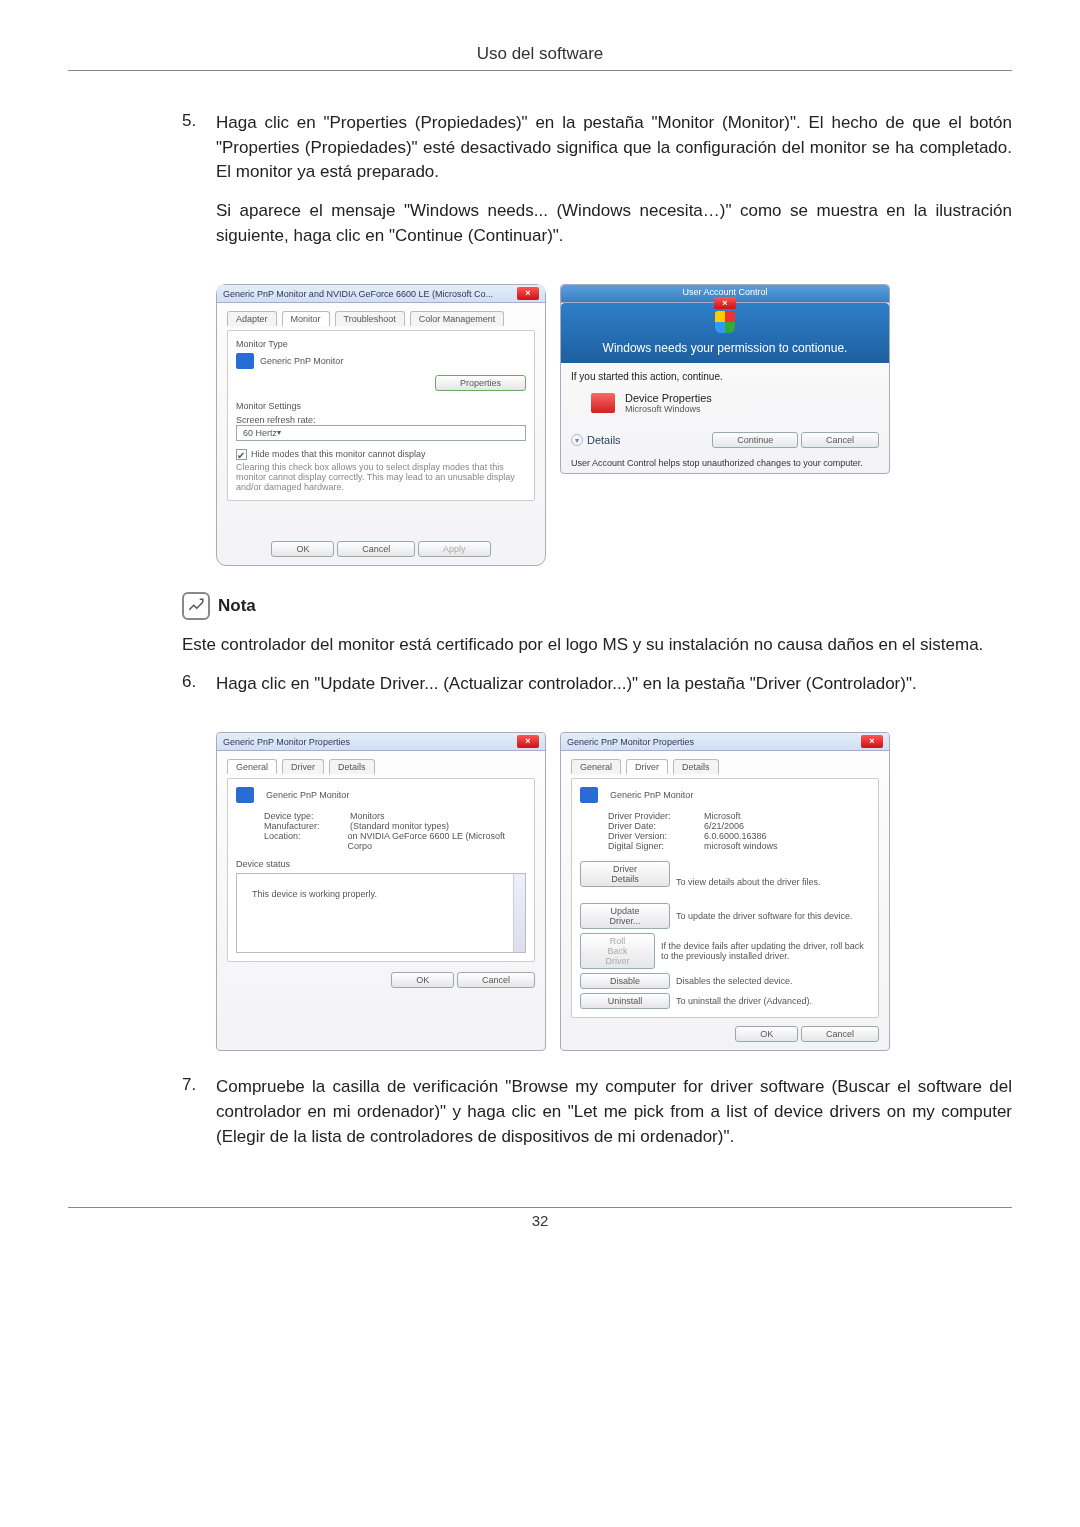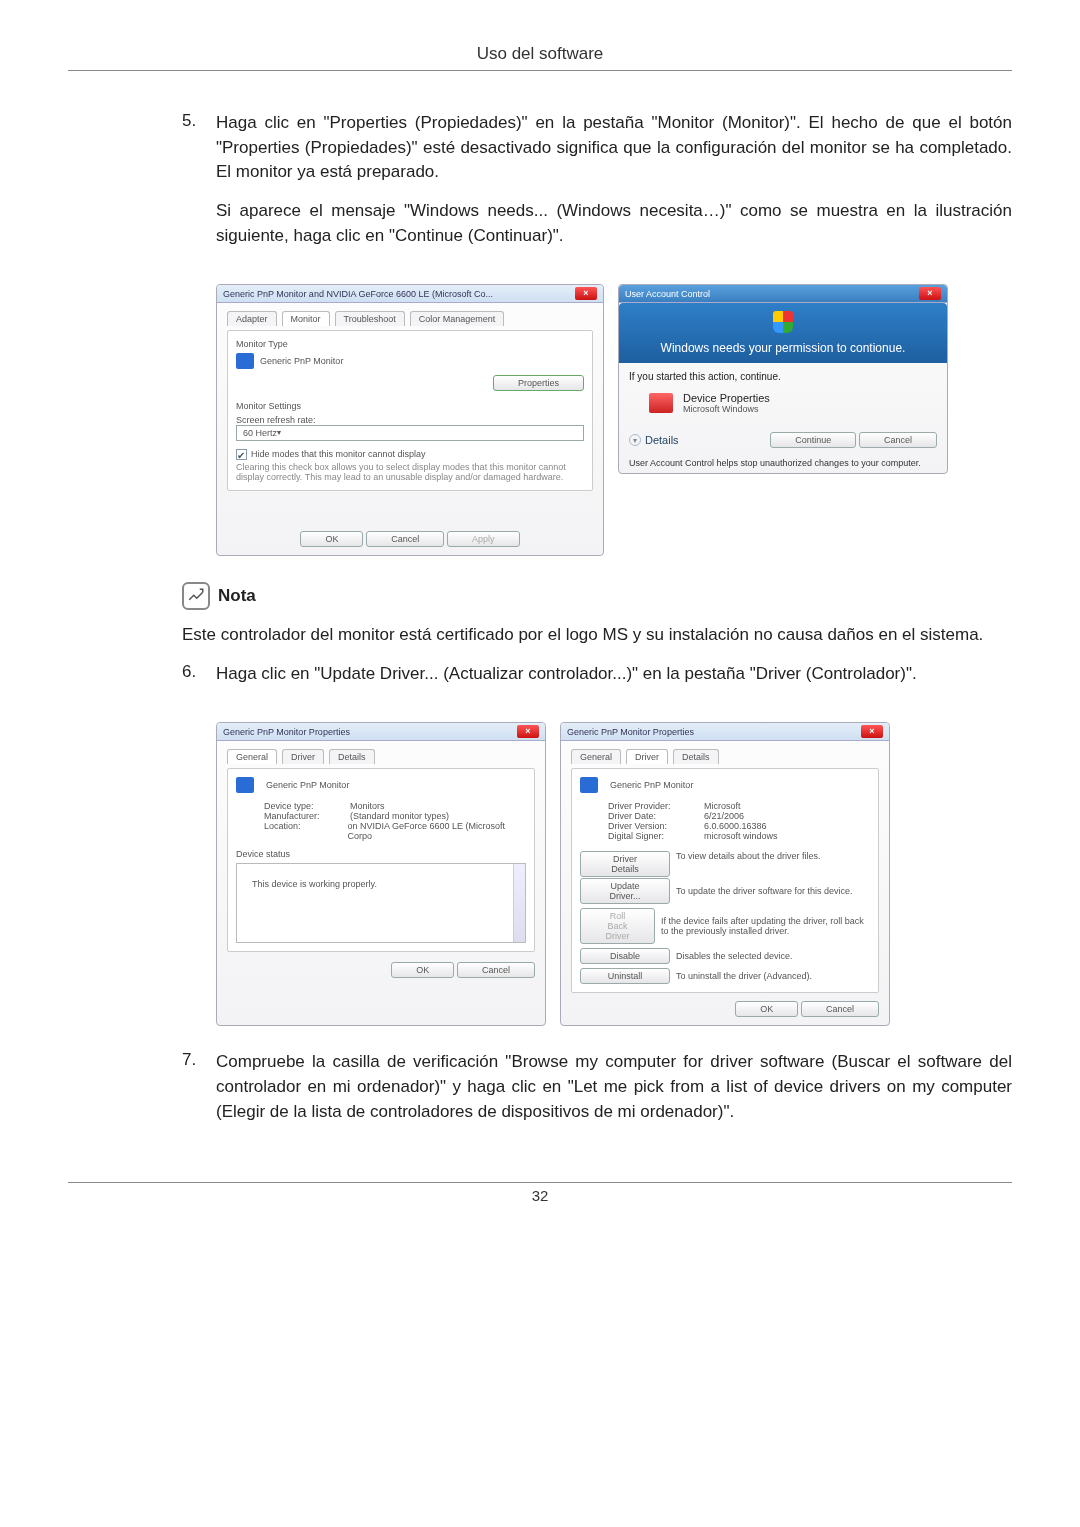--- a/index.html
+++ b/index.html
@@ -165,21 +165,21 @@
     <div class="step">
       <div class="step-num">5.</div>
       <div class="step-body">
         <p>Haga clic en "Properties (Propiedades)" en la pestaña "Monitor (Monitor)". El hecho de que el botón "Properties (Propiedades)" esté desactivado significa que la configuración del monitor se ha completado. El monitor ya está preparado.</p>
         <p>Si aparece el mensaje "Windows needs... (Windows necesita…)" como se muestra en la ilustración siguiente, haga clic en "Continue (Continuar)".</p>
       </div>
     </div>
 
     <div class="figrow">
 
-      <div class="win" style="width:388px;">
+      <div class="win" style="width:330px;border-radius:10px;">
         <div class="win-titlebar">
           <span>Generic PnP Monitor and NVIDIA GeForce 6600 LE (Microsoft Co...</span>
           <span class="win-close">×</span>
         </div>
         <div class="win-body">
           <div class="tabs">
             <div class="tab">Adapter</div>
             <div class="tab active">Monitor</div>
             <div class="tab">Troubleshoot</div>
             <div class="tab">Color Management</div>
@@ -209,21 +209,21 @@
           </div>
           <div style="text-align:center;margin-top:40px;">
             <span class="btn">OK</span>
             <span class="btn">Cancel</span>
             <span class="btn" style="color:#aaa;">Apply</span>
           </div>
         </div>
       </div>
 
       <div class="win" style="width:330px;height:190px;">
-        <div class="win-titlebar" style="background:linear-gradient(#5aa0df,#3a7fbf);color:#fff;">
+        <div class="win-titlebar" style="background:linear-gradient(#5aa0df,#3a7fbf);color:#fff;flex-direction:column;">
           <span>User Account Control</span>
           <span class="win-close">×</span>
         </div>
         <div class="uac-top">
           <div class="shield"></div>
           <span>Windows needs your permission to contionue.</span>
         </div>
         <div class="win-body">
           <div class="small" style="font-size:10px;color:#222;margin-bottom:10px;">If you started this action, continue.</div>
           <div style="display:flex;gap:10px;align-items:center;margin-left:20px;">
@@ -338,21 +338,21 @@
                 </div>
               <div class="row">
                   <span class="small" style="width:90px;">Driver Version:</span>
                   <span class="small">6.0.6000.16386</span>
                 </div>
               <div class="row">
                   <span class="small" style="width:90px;">Digital Signer:</span>
                   <span class="small">microsoft windows</span>
                 </div>
             </div>
-            <div class="row" style="align-items:flex-start;margin-bottom:1px;">
+            <div class="row" style="align-items:flex-end;margin-bottom:16px;">
               <span class="btn" style="width:90px;">Driver Details</span>
               <span class="small">To view details about the driver files.</span>
             </div>
             <div class="row" style="align-items:center;margin-bottom:4px;">
               <span class="btn" style="width:90px;">Update Driver...</span>
               <span class="small">To update the driver software for this device.</span>
             </div>
             <div class="row" style="align-items:center;margin-bottom:4px;">
               <span class="btn" style="width:90px;color:#aaa;">Roll Back Driver</span>
               <span class="small">If the device fails after updating the driver, roll back to the previously installed driver.</span>

